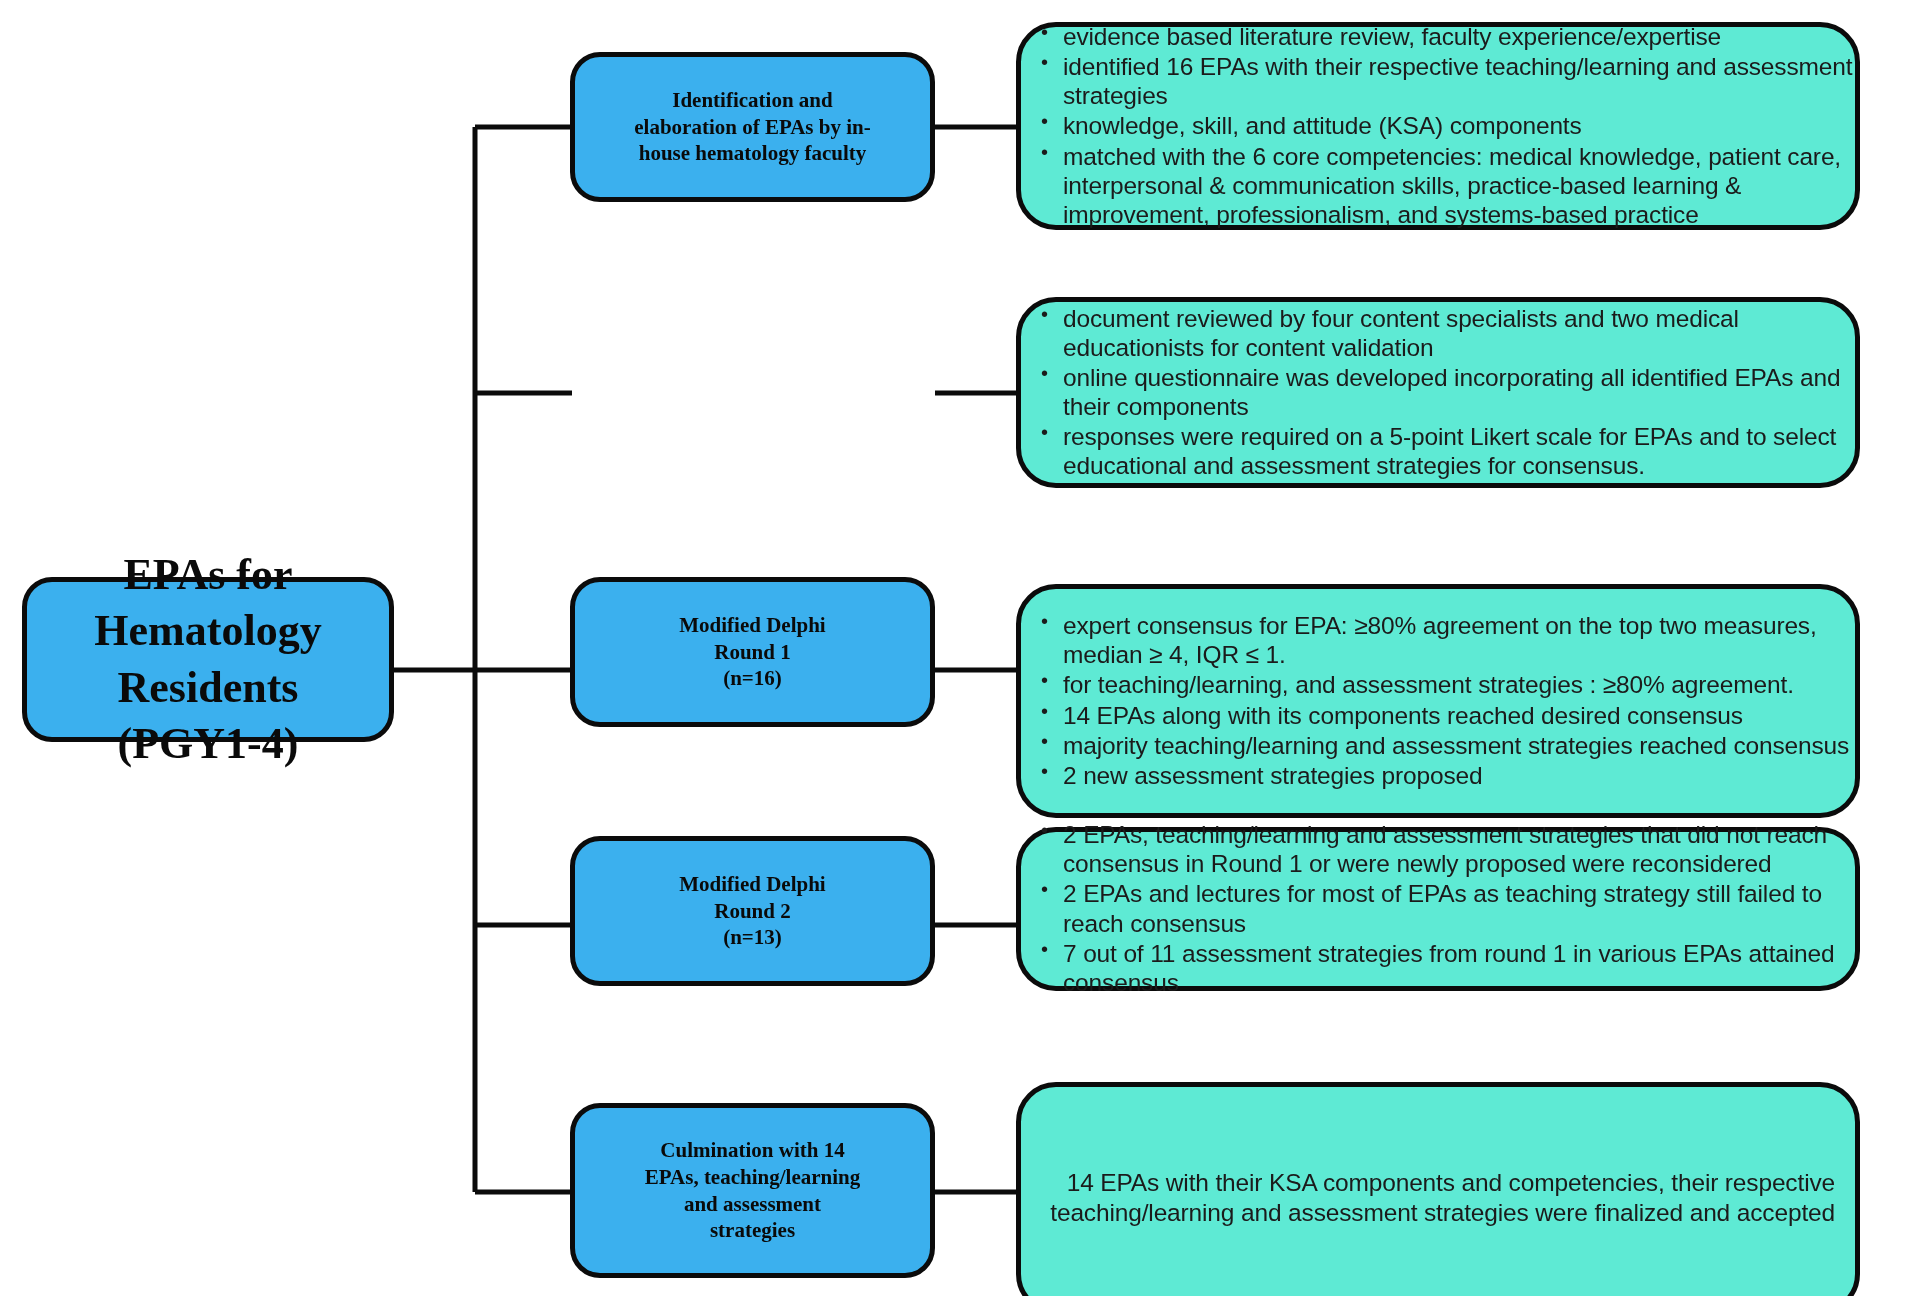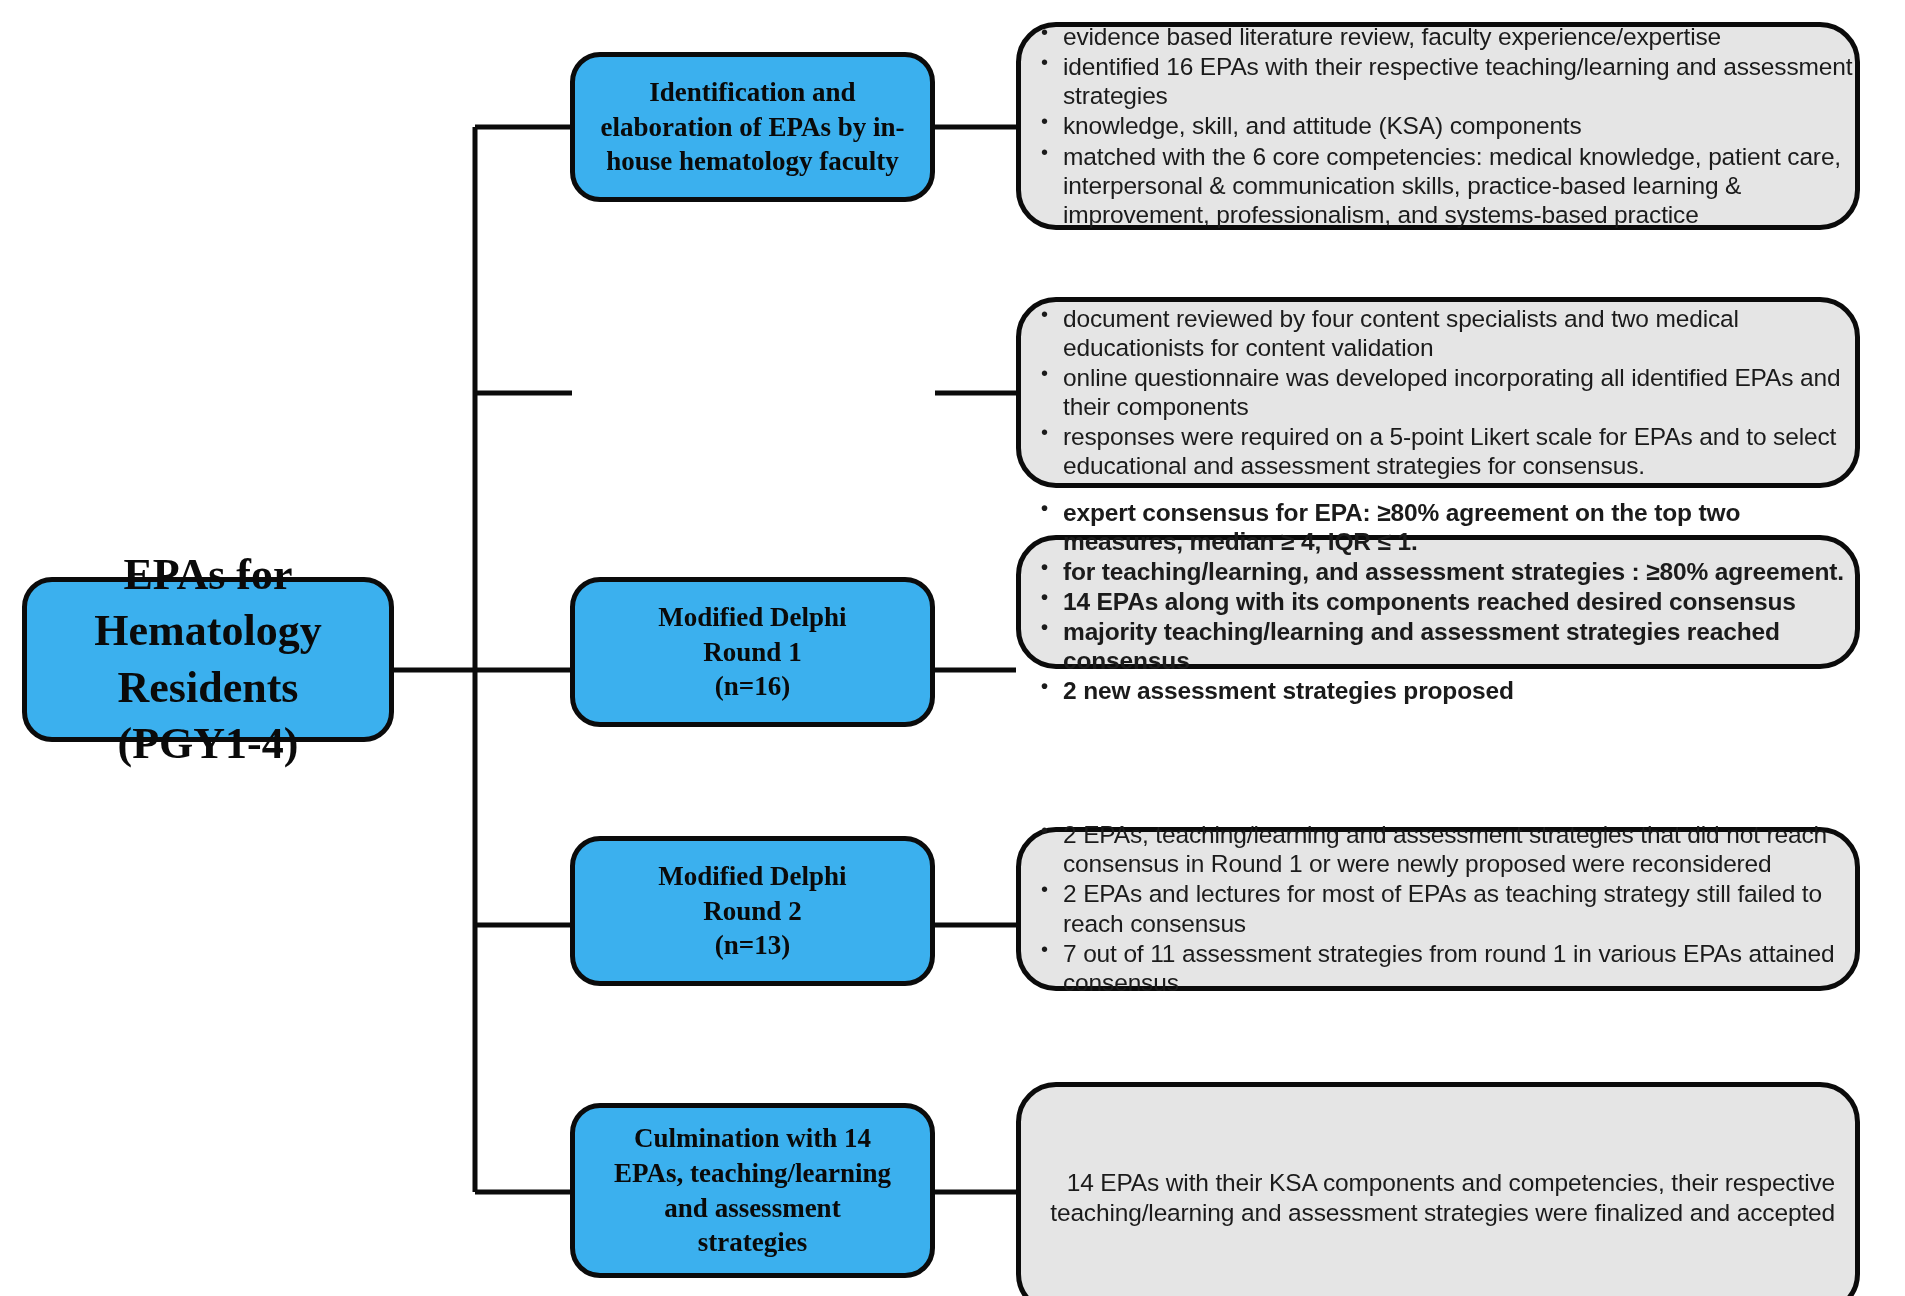--- a/index.html
+++ b/index.html
@@ -32,39 +32,39 @@
     border-radius: 34px;
     display: flex;
     align-items: center;
     justify-content: center;
   }
   .node.blue {
     background: #3BB0EE;
     border-radius: 30px;
   }
   .node.white {
-    background: #e5e5e5;
+    background: #5eead4;
     border-radius: 40px;
     align-items: center;
     justify-content: flex-start;
   }
   .blue-label {
     font-family: "Liberation Serif", serif;
     font-weight: bold;
     color: #0a0a0a;
     text-align: center;
     line-height: 1.28;
     padding: 0 10px;
     white-space: pre-line;
   }
   #root-node .blue-label {
     font-size: 44px;
   }
   .stage-node .blue-label {
-    font-size: 27px;
+    font-size: 21px;
   }
   ul.bullets {
     list-style: none;
     margin: 0;
     padding: 0;
     width: 100%;
   }
   ul.bullets li {
     position: relative;
     padding-left: 42px;
@@ -141,21 +141,21 @@
       <li>online questionnaire was developed  incorporating all identified EPAs and their components</li>
       <li>responses were required on a 5-point Likert scale for EPAs and to select educational and assessment strategies for consensus.</li>
     </ul>
   </div>
 
   <div class="node blue stage-node" style="left:570px; top:577px; width:365px; height:150px;">
     <span class="blue-label">Modified Delphi
 Round 1
 (n=16)</span>
   </div>
-  <div class="node white" style="left:1016px; top:535px; width:844px; height:134px;font-weight:bold;">
+  <div class="node white" style="left:1016px; top:584px; width:844px; height:234px;">
     <ul class="bullets">
       <li>expert consensus for EPA:  ≥80% agreement on the top two measures, median ≥ 4, IQR ≤ 1.</li>
       <li>for teaching/learning, and assessment strategies : ≥80% agreement.</li>
       <li>14 EPAs along with its components reached desired consensus</li>
       <li>majority teaching/learning and assessment strategies reached consensus</li>
       <li>2 new assessment strategies proposed</li>
     </ul>
   </div>
 
   <div class="node blue stage-node" style="left:570px; top:836px; width:365px; height:150px;">

